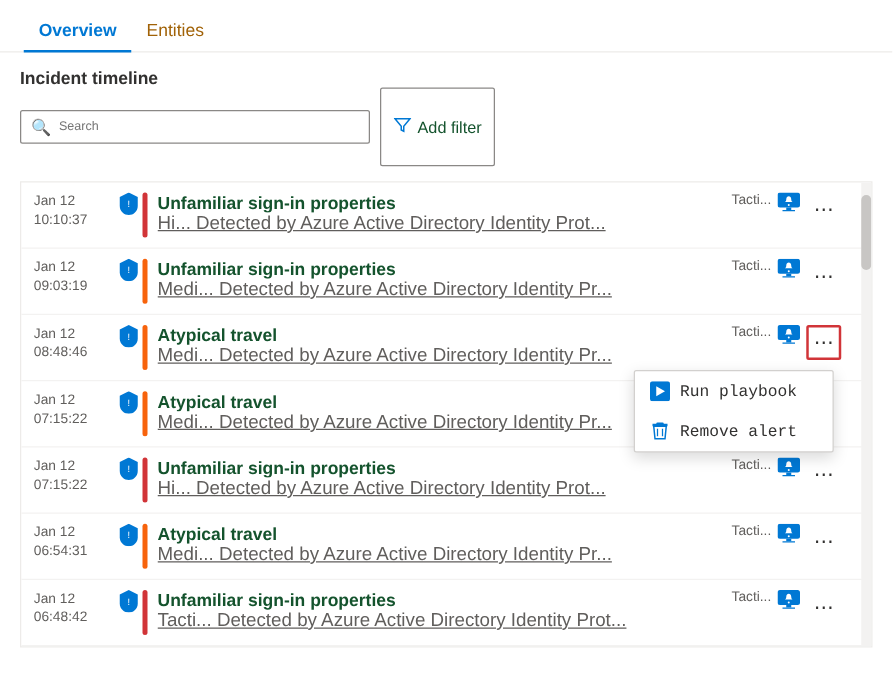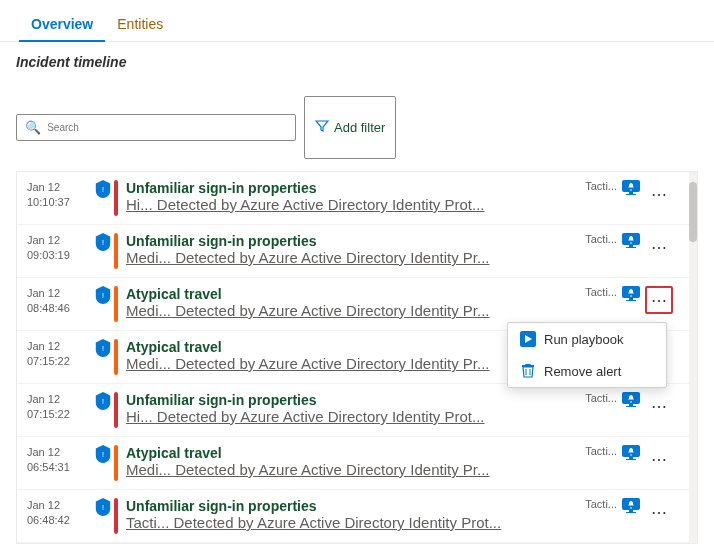--- a/index.html
+++ b/index.html
@@ -36,22 +36,21 @@
 
     
     .main {
       padding: 12px 16px;
     }
 
     .section-title {
       font-size: 14px;
       font-weight: 600;
       color: #323130;
-      margin-bottom: 26px;
-      font-style: italic;
+      margin-bottom: 0;
     }
 
     
     .search-bar {
       display: flex;
       align-items: center;
       gap: 8px;
       margin-bottom: 12px;
     }
     .search-input-wrapper {
@@ -221,20 +220,21 @@
       border-radius: 2px;
     }
     .context-menu-item {
       display: flex;
       align-items: center;
       gap: 8px;
       padding: 8px 12px;
       cursor: pointer;
       font-size: 13px;
       color: #323130;
+      font-family: Liberation Mono, monospace;
     }
     .context-menu-icon {
       width: 16px;
       height: 16px;
       display: flex;
       align-items: center;
       justify-content: center;
       color: #0078d4;
       flex-shrink: 0;
     }

